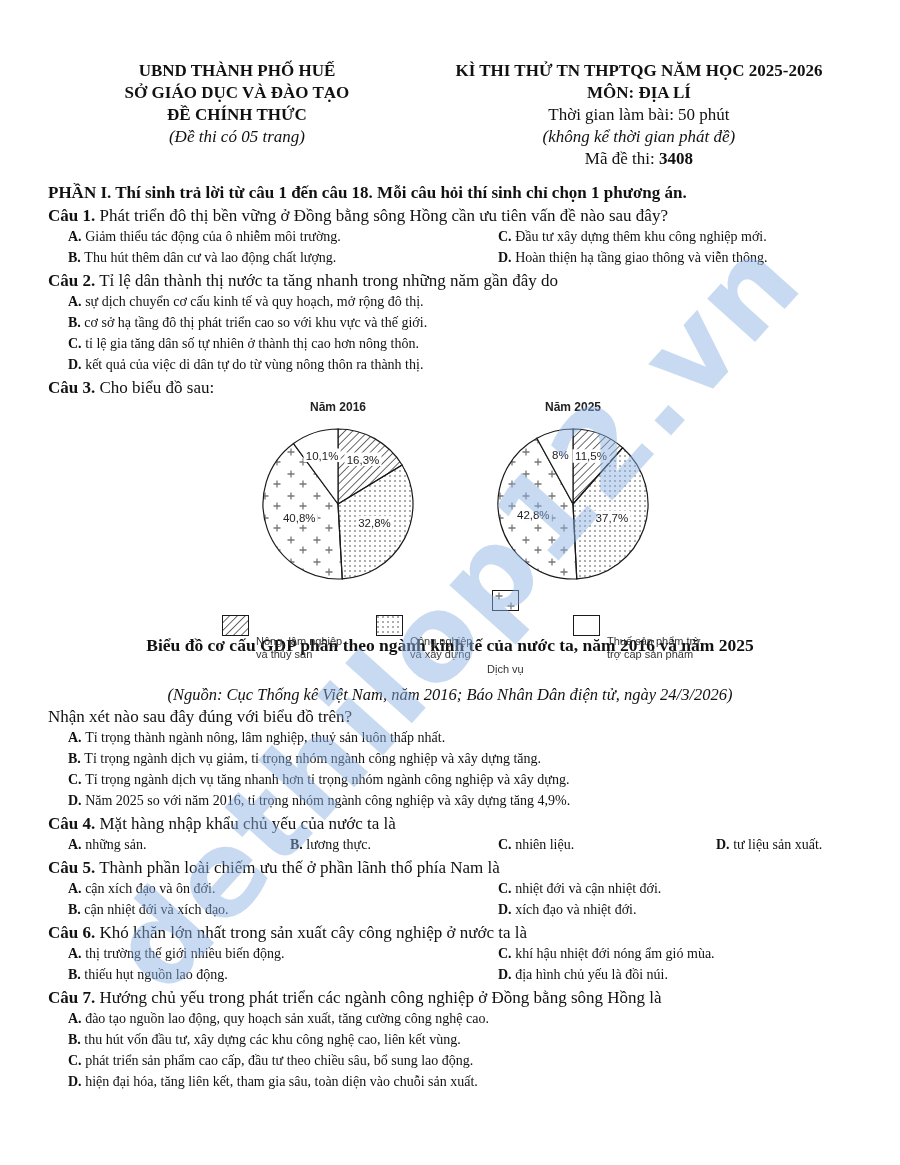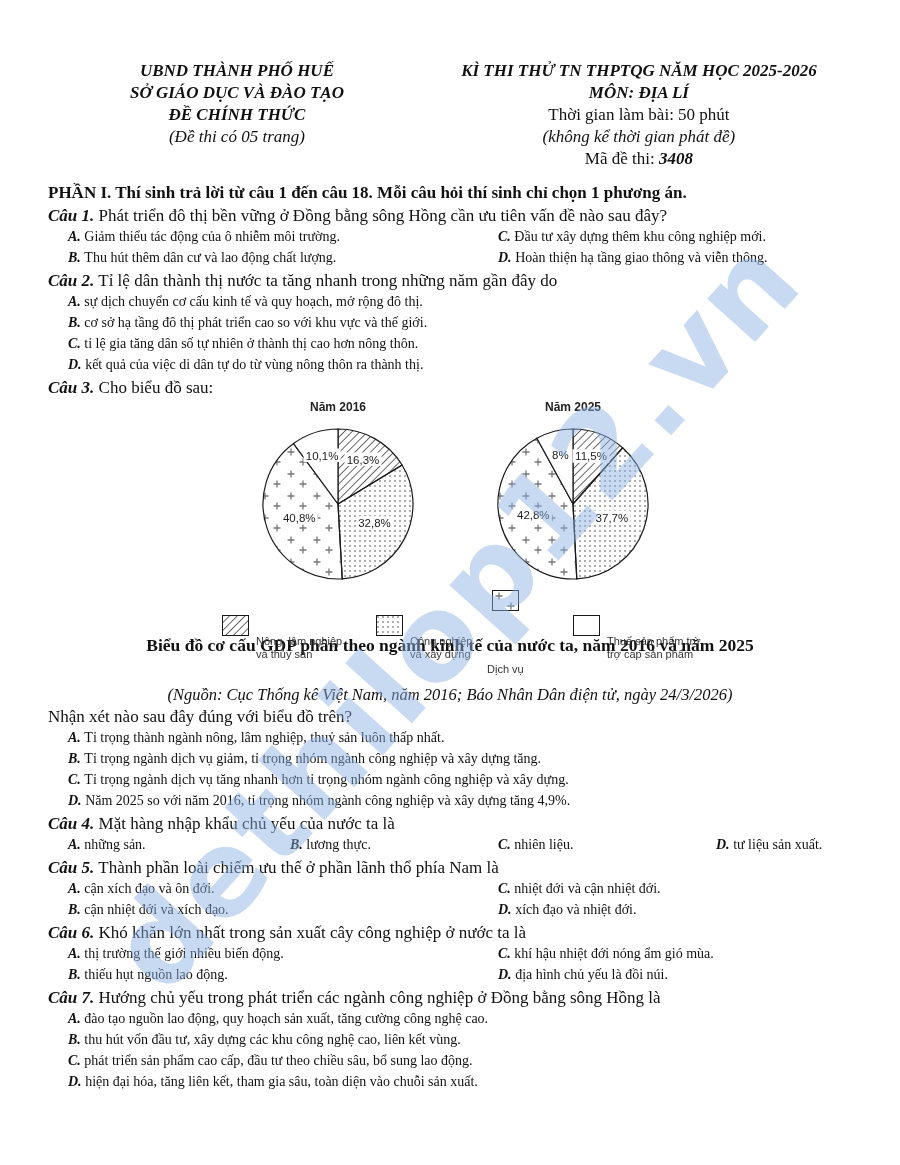--- a/index.html
+++ b/index.html
@@ -1,19 +1,19 @@
 <!DOCTYPE html>
 <html><head>
 <meta charset="utf-8">
 <style>
   html,body{margin:0;padding:0;background:#fff;}
   .page{position:relative;width:900px;height:1165px;background:#fff;overflow:hidden;
         font-family:"Liberation Serif",serif;color:#111;}
   .content{position:relative;z-index:2;padding:60px 48px 0 48px;}
-  .b{font-weight:bold;font-style:italic;}
+  .b{font-weight:bold;}
   .i{font-style:italic;}
   
   .header{display:flex;font-size:17px;line-height:22px;}
   .header-left{width:47%;text-align:center;}
   .header-right{width:53%;text-align:center;}
   
   .part-heading{font-weight:bold;font-size:17px;line-height:21px;margin-top:12px;}
   .question{margin-top:2px;}
   .q-line{font-size:17px;line-height:21px;}
   .opt{font-size:14px;line-height:21px;margin-left:20px;}

